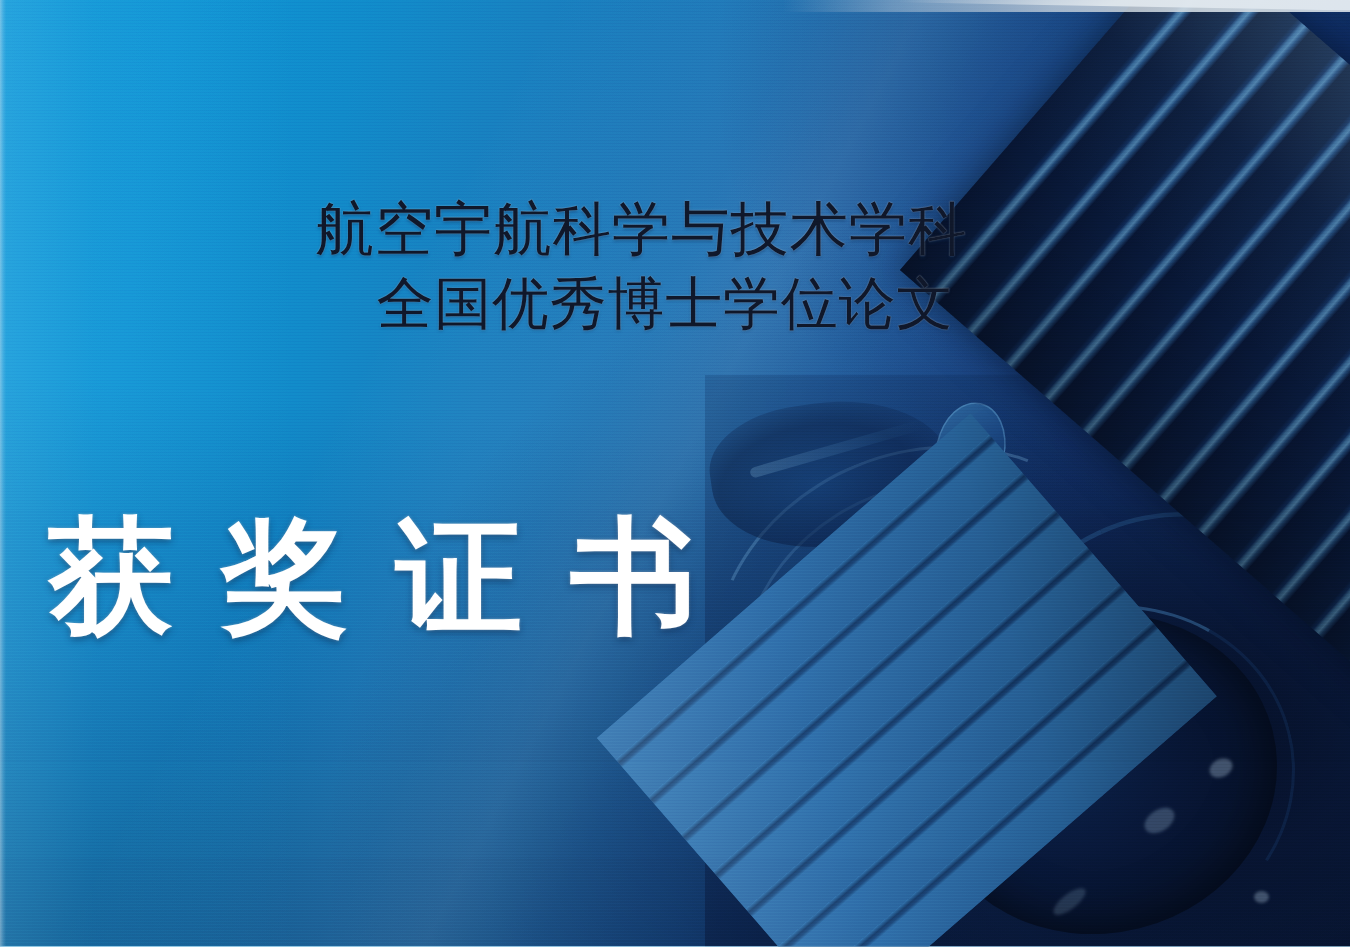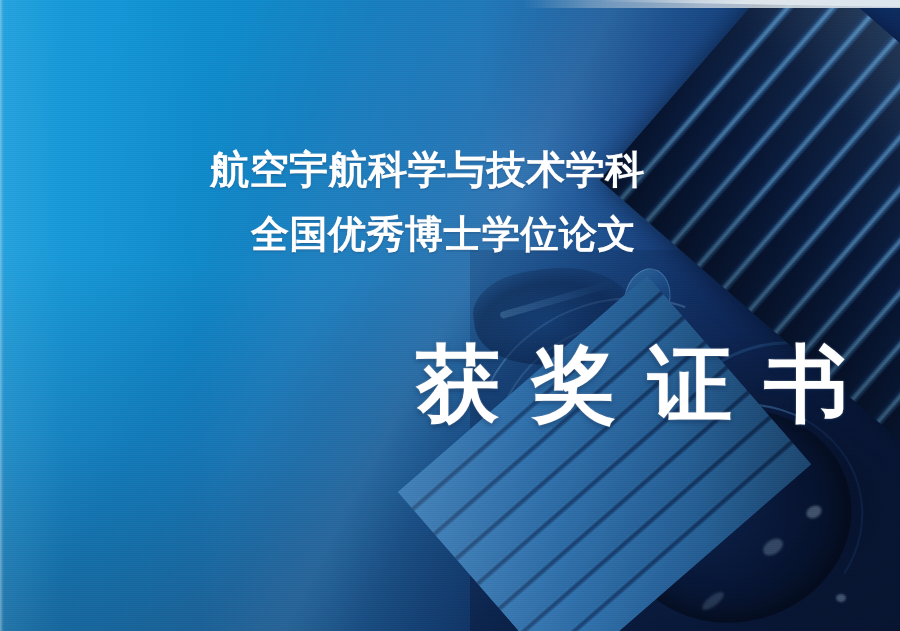--- a/index.html
+++ b/index.html
@@ -340,43 +340,42 @@
   }
 
   #subtitle-block {
     position: absolute;
     left: 0;
     top: 129px;
     width: 855px;
     text-align: center;
   }
   .subtitle-line {
-    color: #ffffff;
+    color: #0f172a;
     font-family: "DejaVu Sans", "Liberation Sans", sans-serif;
-    font-weight: 700;
+    font-weight: 400;
     font-size: 39px;
     line-height: 49px;
     letter-spacing: 0.5px;
     white-space: nowrap;
     text-shadow:
       0 1px 2px rgba(8,42,88,0.38),
       0 0 1px rgba(255,255,255,0.55);
-    margin-top: 16px;
   }
   #subtitle-line-2 {
     font-size: 38px;
     padding-left: 32px;
   }
 
   #main-title {
     position: absolute;
     left: 0;
     top: 338px;
     width: 880px;
-    text-align: right;
+    text-align: left;
     color: #ffffff;
     font-family: "DejaVu Sans", "Liberation Sans", sans-serif;
     font-weight: 700;
     font-size: 84px;
     line-height: 92px;
     letter-spacing: 32px;
     text-indent: 32px;
     white-space: nowrap;
     text-shadow:
       0 2px 5px rgba(6,32,72,0.46),

